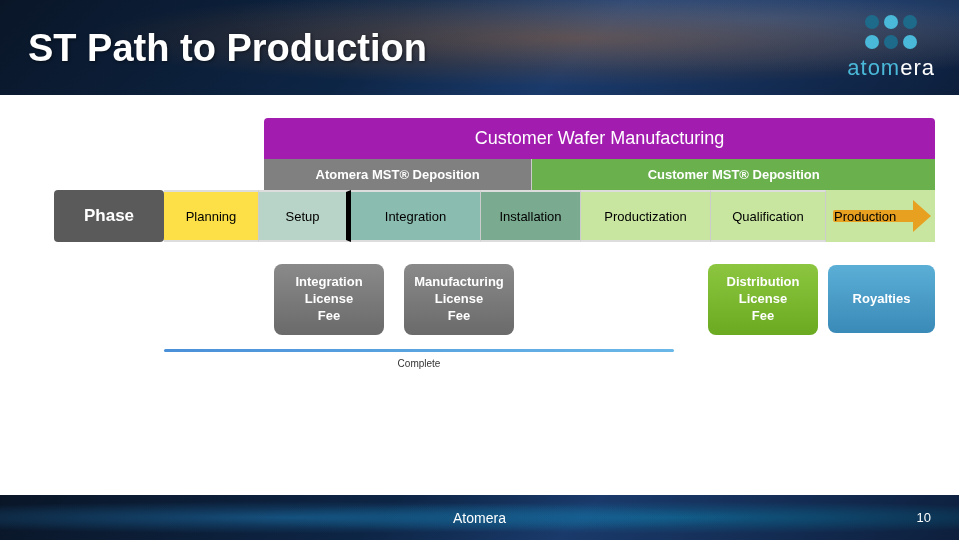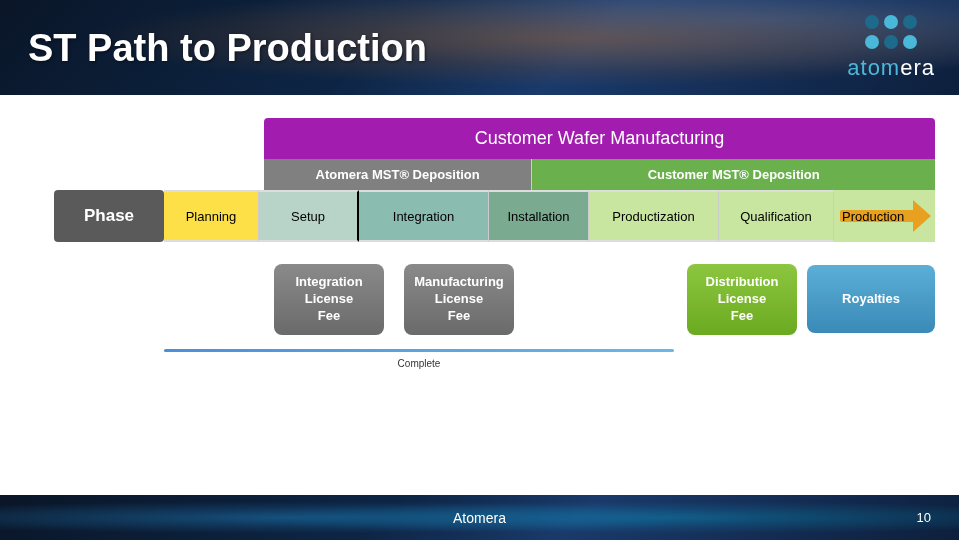--- a/index.html
+++ b/index.html
@@ -164,23 +164,23 @@
       border-bottom: 2px solid #ddd;
       text-align: center;
     }
 
     .cell-planning {
       width: 95px;
       background: #fde047;
       border-right: 1px solid #ccc;
     }
     .cell-setup {
-      width: 100px;
+      width: 92px;
       background: #b8d4c8;
-      border-right: 2px solid #000000;
+      border-right: 5px solid #000000;
     }
     .cell-integration {
       width: 130px;
       background: #8bbcb0;
       border-right: 1px solid #ccc;
     }
     .cell-installation {
       width: 100px;
       background: #7aaa90;
       border-right: 1px solid #ccc;
@@ -239,21 +239,21 @@
 
     .fee-distribution {
       background: linear-gradient(180deg, #8dc640, #6aaa20);
       width: 110px;
       min-height: 68px;
       margin: 0 10px 0 0;
     }
 
     .fee-royalties {
       background: linear-gradient(180deg, #5bafd6, #3a8ab8);
-      width: 128px;
+      width: 107px;
       min-height: 68px;
     }
 
     
     .complete-section {
       margin-top: 14px;
       margin-left: 110px;
       position: relative;
     }
     .complete-line {

